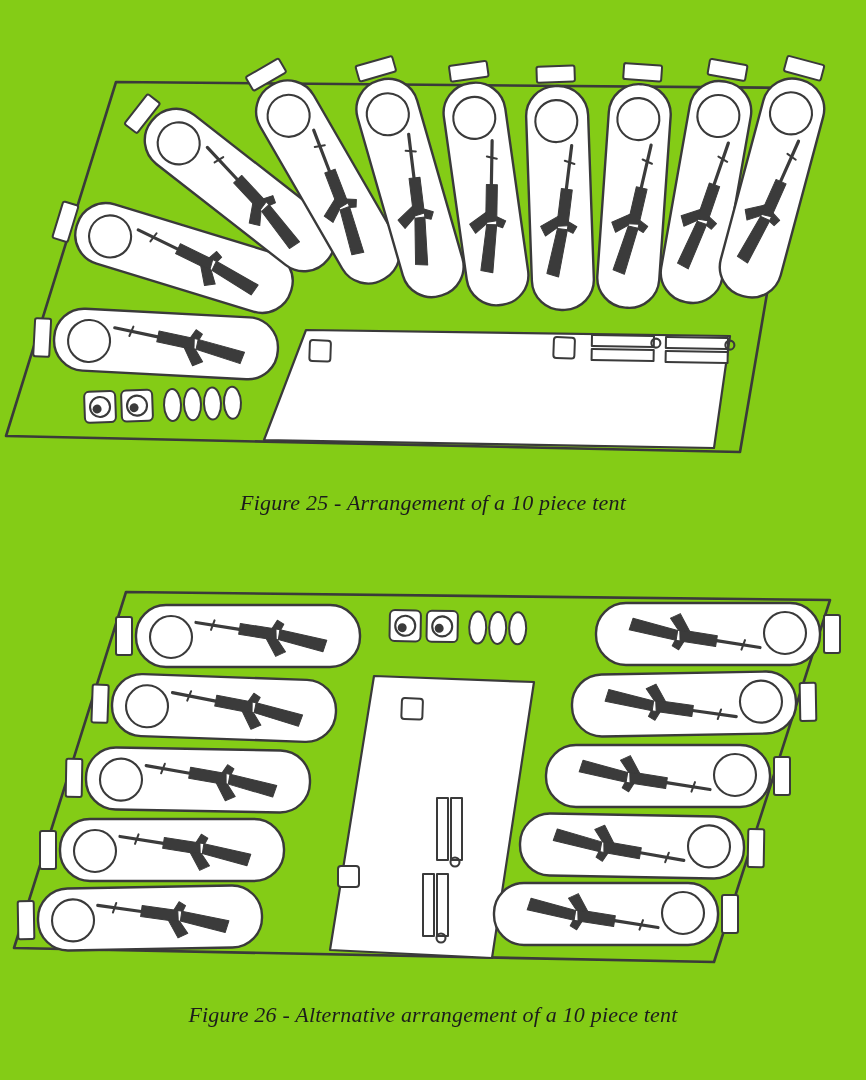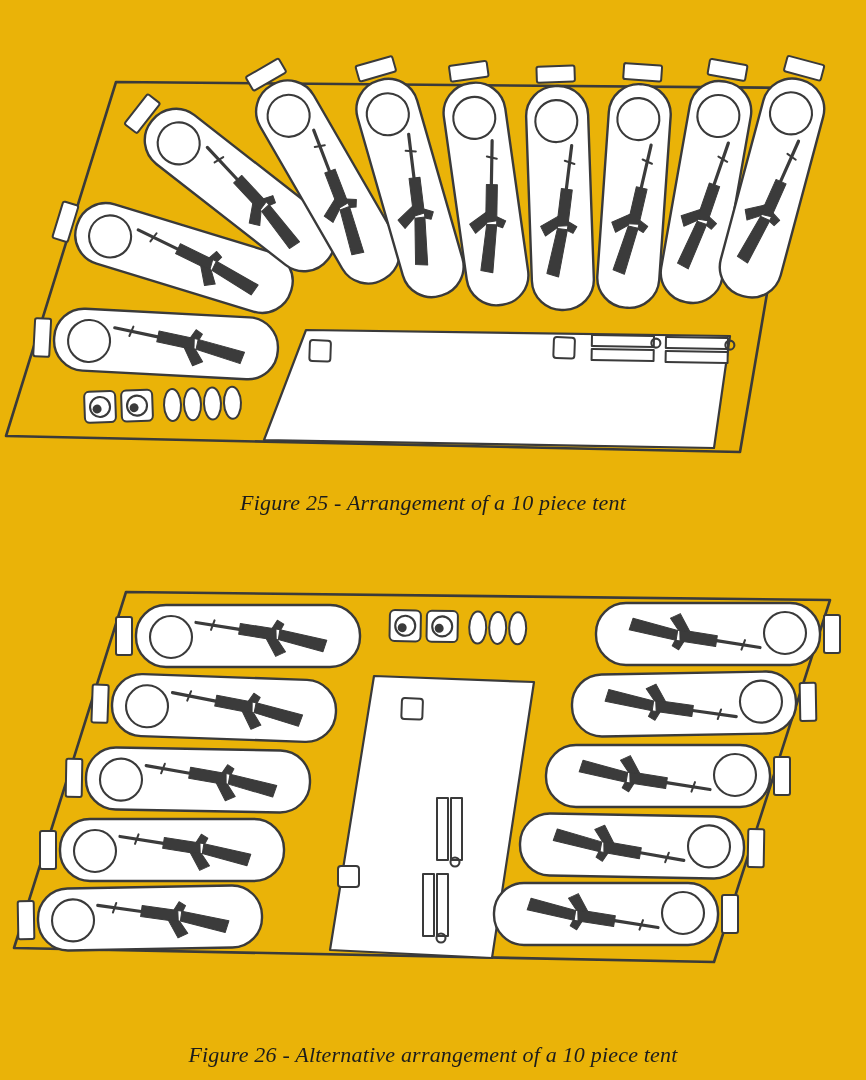--- a/index.html
+++ b/index.html
@@ -3,21 +3,21 @@
 <meta charset="utf-8">
 <style>
   :root { --ink: #3a3a3a; }
   * { margin: 0; padding: 0; box-sizing: border-box; }
   html, body { background: #ffffff; }
   .page {
     position: relative;
     width: 866px;
     height: 1080px;
     margin: 0 auto;
-    background: #eab308;
+    background: #84cc16;
     font-family: "Liberation Serif", serif;
     overflow: hidden;
   }
   .fig-svg { position: absolute; left: 0; display: block; }
   .caption {
     position: absolute;
     left: 0;
     width: 100%;
     text-align: center;
     font-style: italic;
@@ -144,16 +144,16 @@
       </g>
 
       <g>
         <use href="#bag" transform="translate(708,634) rotate(90)"></use>
         <use href="#bag" transform="translate(684,704) rotate(89)"></use>
         <use href="#bag" transform="translate(658,776) rotate(90)"></use>
         <use href="#bag" transform="translate(632,846) rotate(91)"></use>
         <use href="#bag" transform="translate(606,914) rotate(90)"></use>
       </g>
     </svg>
-    <figcaption class="caption" style="top:1042px">Figure 26 - Alternative arrangement of a 10 piece tent</figcaption>
+    <figcaption class="caption" style="top:1002px">Figure 26 - Alternative arrangement of a 10 piece tent</figcaption>
   </figure>
 
 </div>
 
 </body></html>

